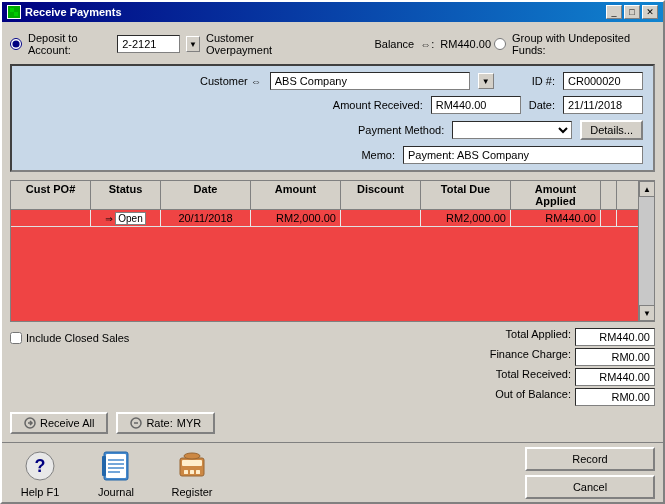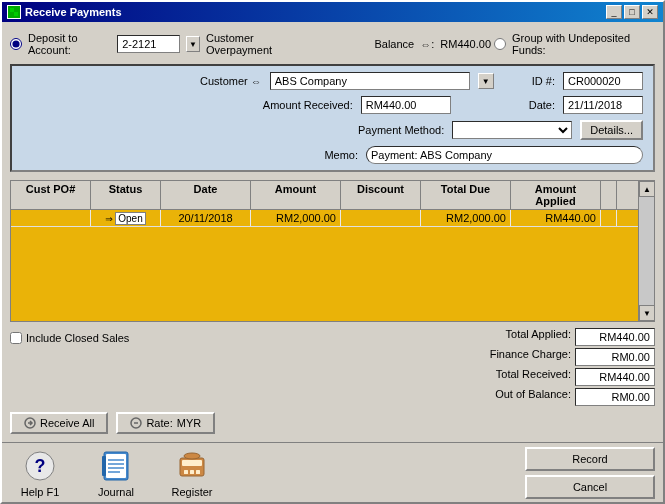--- a/index.html
+++ b/index.html
@@ -182,21 +182,21 @@
       display: flex;
       align-items: center;
       justify-content: center;
       font-size: 8px;
       cursor: pointer;
     }
 
     .id-input { width: 80px; }
     .date-input { width: 80px; }
     .amount-input { width: 90px; }
-    .memo-input { width: 277px; border-radius: 9px; }
+    .memo-input { width: 240px; }
 
     .payment-select {
       width: 120px;
       height: 18px;
       border: 1px inset #808080;
       background: white;
       font-size: 11px;
     }
 
     .details-btn {
@@ -207,21 +207,21 @@
       border-bottom-color: #808080;
       border-right-color: #808080;
       padding: 1px 8px;
       font-size: 11px;
       cursor: pointer;
       height: 20px;
     }
 
     .table-container {
       border: 1px solid #808080;
-      background: #eab308;
+      background: #ef4444;
       margin-top: 2px;
       flex: 1;
     }
 
     .table-header {
       display: grid;
       grid-template-columns: 80px 70px 90px 90px 80px 90px 90px 16px;
       background: #d4d0c8;
       border-bottom: 1px solid #808080;
     }
@@ -463,21 +463,21 @@
         </span>
         <input type="text" class="form-input customer-input" value="ABS Company" style="">
         <div class="customer-btn">▼</div>
         <span style="margin-left:30px;">ID #:</span>
         <input type="text" class="form-input id-input" value="CR000020" style="">
       </div>
 
       <div class="form-row">
         <span class="form-label" style="width:100px;">Amount Received:</span>
         <input type="text" class="form-input amount-input" value="RM440.00" style="">
-        <span style="margin-left:70px;">Date:</span>
+        <span style="">Date:</span>
         <input type="text" class="form-input date-input" value="21/11/2018" style="">
       </div>
 
       <div class="form-row">
         <span class="form-label" style="width:100px;">Payment Method:</span>
         <select class="payment-select"></select>
         <button class="details-btn">Details...</button>
       </div>
 
       <div class="form-row">

